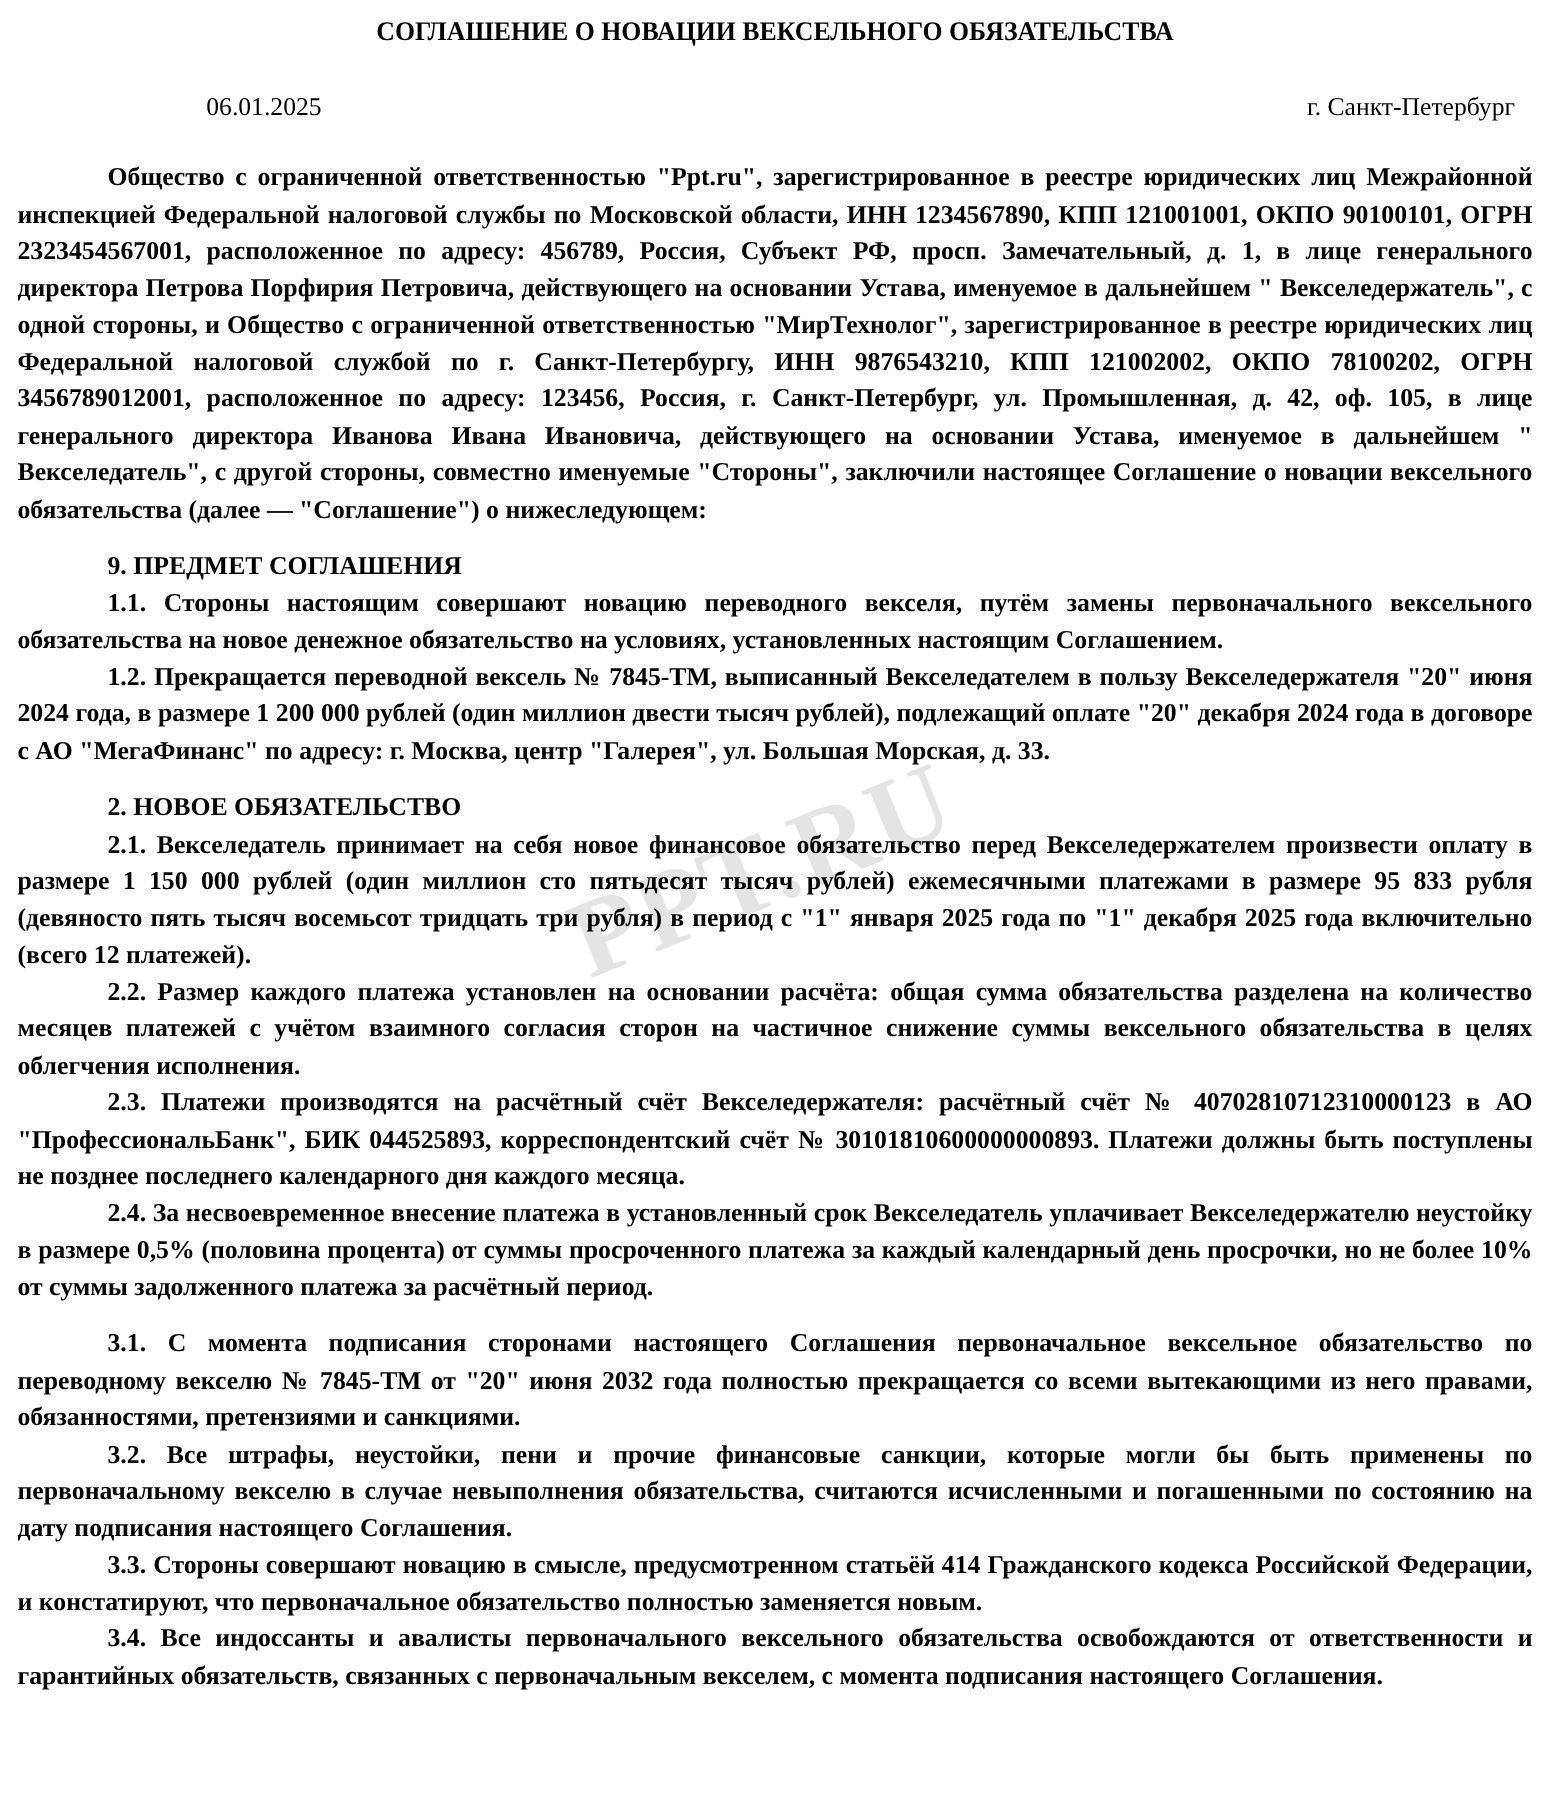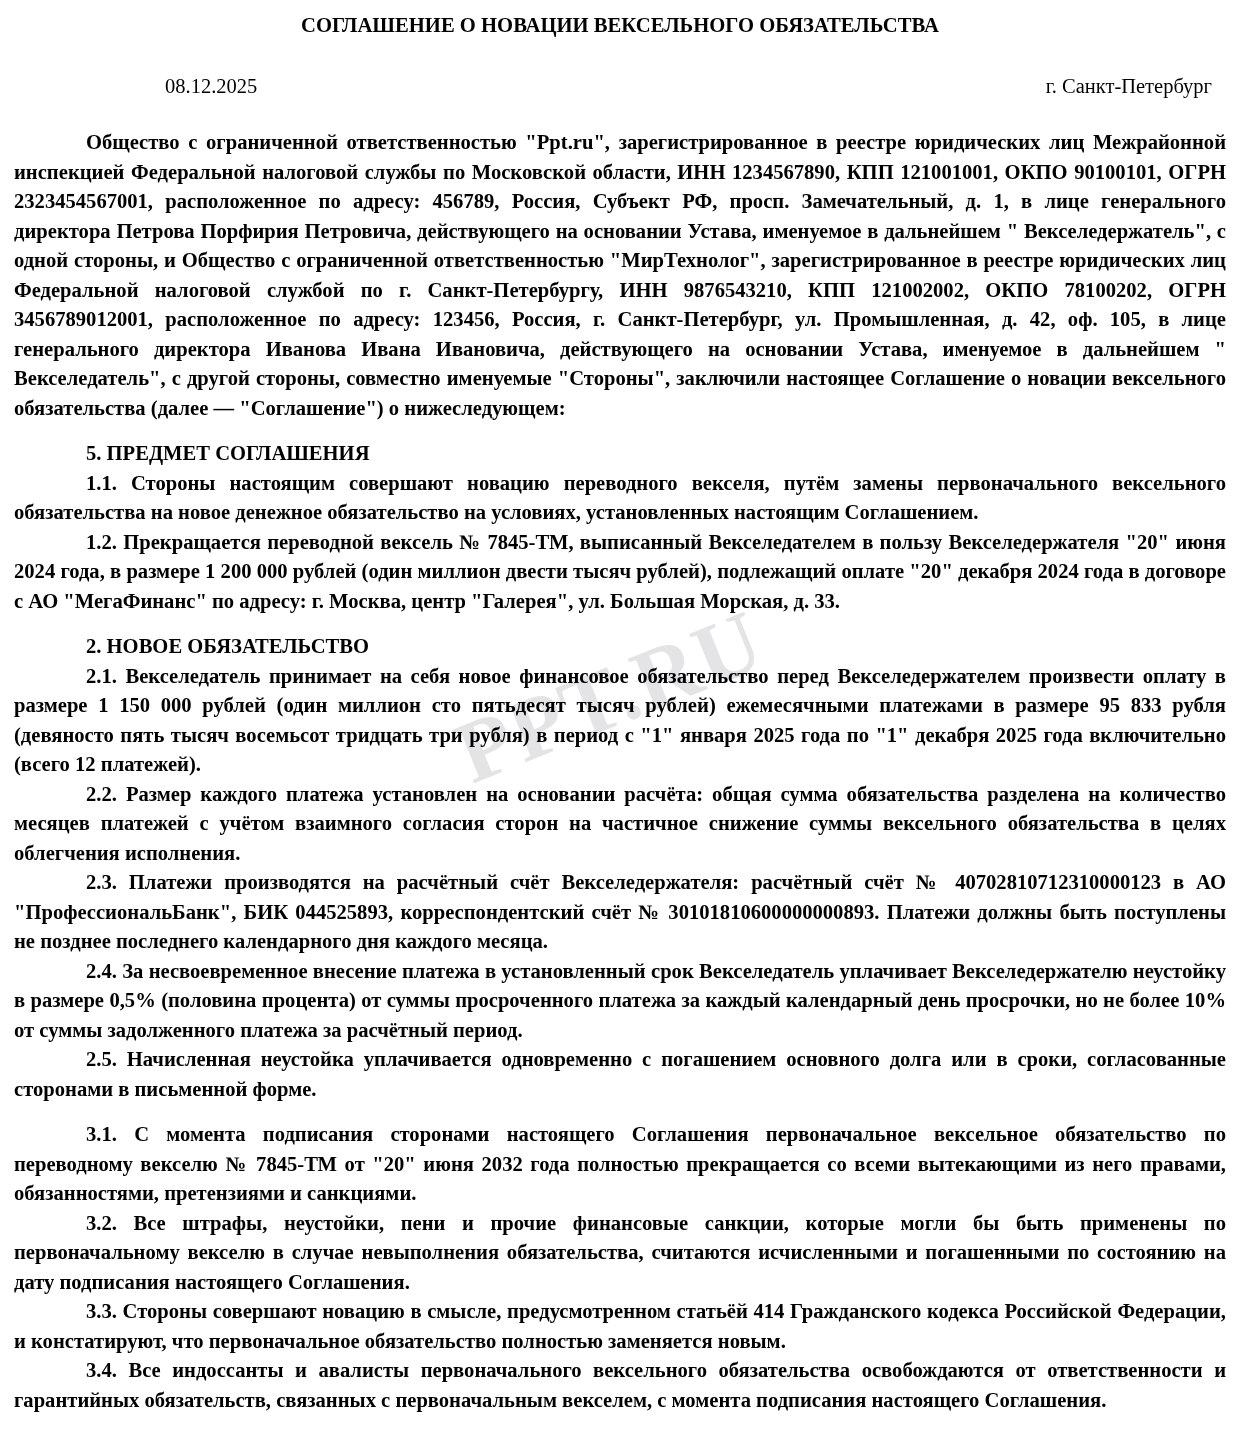--- a/index.html
+++ b/index.html
@@ -93,41 +93,40 @@
 
 <div class="page">
 
   <div class="watermark">PPT.RU</div>
 
   <div class="content">
 
     <div class="doc-title">СОГЛАШЕНИЕ О НОВАЦИИ ВЕКСЕЛЬНОГО ОБЯЗАТЕЛЬСТВА</div>
 
     <div class="meta-row">
-      <span>08.12.2025</span>
+      <span>06.01.2025</span>
       <span>г. Санкт-Петербург</span>
     </div>
 
     <div class="body-block">
       <p class="para">Общество с ограниченной ответственностью "Ppt.ru", зарегистрированное в реестре юридических лиц Межрайонной инспекцией Федеральной налоговой службы по Московской области, ИНН 1234567890, КПП 121001001, ОКПО 90100101, ОГРН 2323454567001, расположенное по адресу: 456789, Россия, Субъект РФ, просп. Замечательный, д. 1, в лице генерального директора Петрова Порфирия Петровича, действующего на основании Устава, именуемое в дальнейшем " Векселедержатель", с одной стороны, и Общество с ограниченной ответственностью "МирТехнолог", зарегистрированное в реестре юридических лиц Федеральной налоговой службой по г. Санкт-Петербургу, ИНН 9876543210, КПП 121002002, ОКПО 78100202, ОГРН 3456789012001, расположенное по адресу: 123456, Россия, г. Санкт-Петербург, ул. Промышленная, д. 42, оф. 105, в лице генерального директора Иванова Ивана Ивановича, действующего на основании Устава, именуемое в дальнейшем " Векселедатель", с другой стороны, совместно именуемые "Стороны", заключили настоящее Соглашение о новации вексельного обязательства (далее — "Соглашение") о нижеследующем:</p>
 
       <div class="gap"></div>
 
-      <h2 class="section">5. ПРЕДМЕТ СОГЛАШЕНИЯ</h2>
+      <h2 class="section">9. ПРЕДМЕТ СОГЛАШЕНИЯ</h2>
       <p class="para">1.1. Стороны настоящим совершают новацию переводного векселя, путём замены первоначального вексельного обязательства на новое денежное обязательство на условиях, установленных настоящим Соглашением.</p>
       <p class="para">1.2. Прекращается переводной вексель № 7845-ТМ, выписанный Векселедателем в пользу Векселедержателя "20" июня 2024 года, в размере 1 200 000 рублей (один миллион двести тысяч рублей), подлежащий оплате "20" декабря 2024 года в договоре с АО "МегаФинанс" по адресу: г. Москва, центр "Галерея", ул. Большая Морская, д. 33.</p>
 
       <div class="gap"></div>
 
       <h2 class="section">2. НОВОЕ ОБЯЗАТЕЛЬСТВО</h2>
       <p class="para">2.1. Векселедатель принимает на себя новое финансовое обязательство перед Векселедержателем произвести оплату в размере 1 150 000 рублей (один миллион сто пятьдесят тысяч рублей) ежемесячными платежами в размере 95 833 рубля (девяносто пять тысяч восемьсот тридцать три рубля) в период с "1" января 2025 года по "1" декабря 2025 года включительно (всего 12 платежей).</p>
       <p class="para">2.2. Размер каждого платежа установлен на основании расчёта: общая сумма обязательства разделена на количество месяцев платежей с учётом взаимного согласия сторон на частичное снижение суммы вексельного обязательства в целях облегчения исполнения.</p>
       <p class="para">2.3. Платежи производятся на расчётный счёт Векселедержателя: расчётный счёт № 40702810712310000123 в АО "ПрофессиональБанк", БИК 044525893, корреспондентский счёт № 30101810600000000893. Платежи должны быть поступлены не позднее последнего календарного дня каждого месяца.</p>
       <p class="para">2.4. За несвоевременное внесение платежа в установленный срок Векселедатель уплачивает Векселедержателю неустойку в размере 0,5% (половина процента) от суммы просроченного платежа за каждый календарный день просрочки, но не более 10% от суммы задолженного платежа за расчётный период.</p>
-      <p class="para">2.5. Начисленная неустойка уплачивается одновременно с погашением основного долга или в сроки, согласованные сторонами в письменной форме.</p>
 
       <div class="gap"></div>
 
       <p class="para">3.1. С момента подписания сторонами настоящего Соглашения первоначальное вексельное обязательство по переводному векселю № 7845-ТМ от "20" июня 2032 года полностью прекращается со всеми вытекающими из него правами, обязанностями, претензиями и санкциями.</p>
       <p class="para">3.2. Все штрафы, неустойки, пени и прочие финансовые санкции, которые могли бы быть применены по первоначальному векселю в случае невыполнения обязательства, считаются исчисленными и погашенными по состоянию на дату подписания настоящего Соглашения.</p>
       <p class="para">3.3. Стороны совершают новацию в смысле, предусмотренном статьёй 414 Гражданского кодекса Российской Федерации, и констатируют, что первоначальное обязательство полностью заменяется новым.</p>
       <p class="para">3.4. Все индоссанты и авалисты первоначального вексельного обязательства освобождаются от ответственности и гарантийных обязательств, связанных с первоначальным векселем, с момента подписания настоящего Соглашения.</p>
     </div>
 
   </div>

